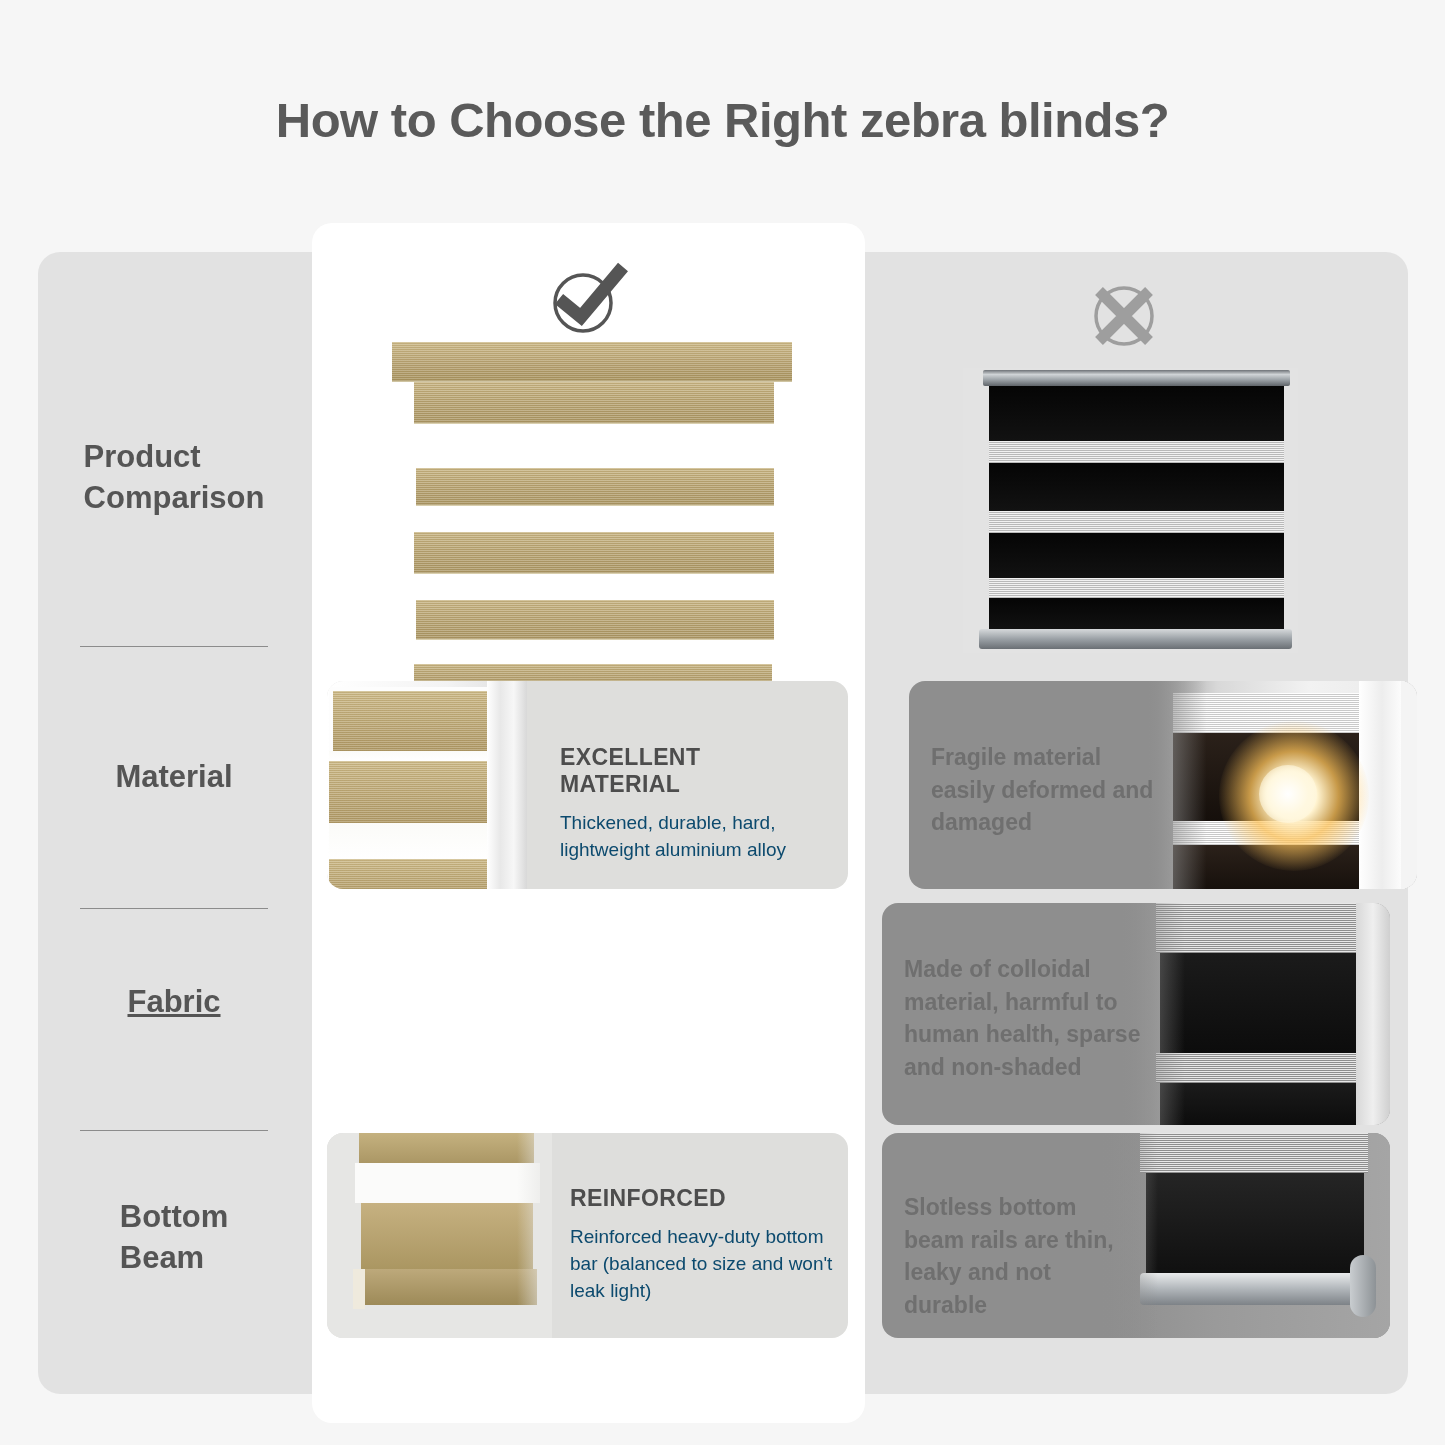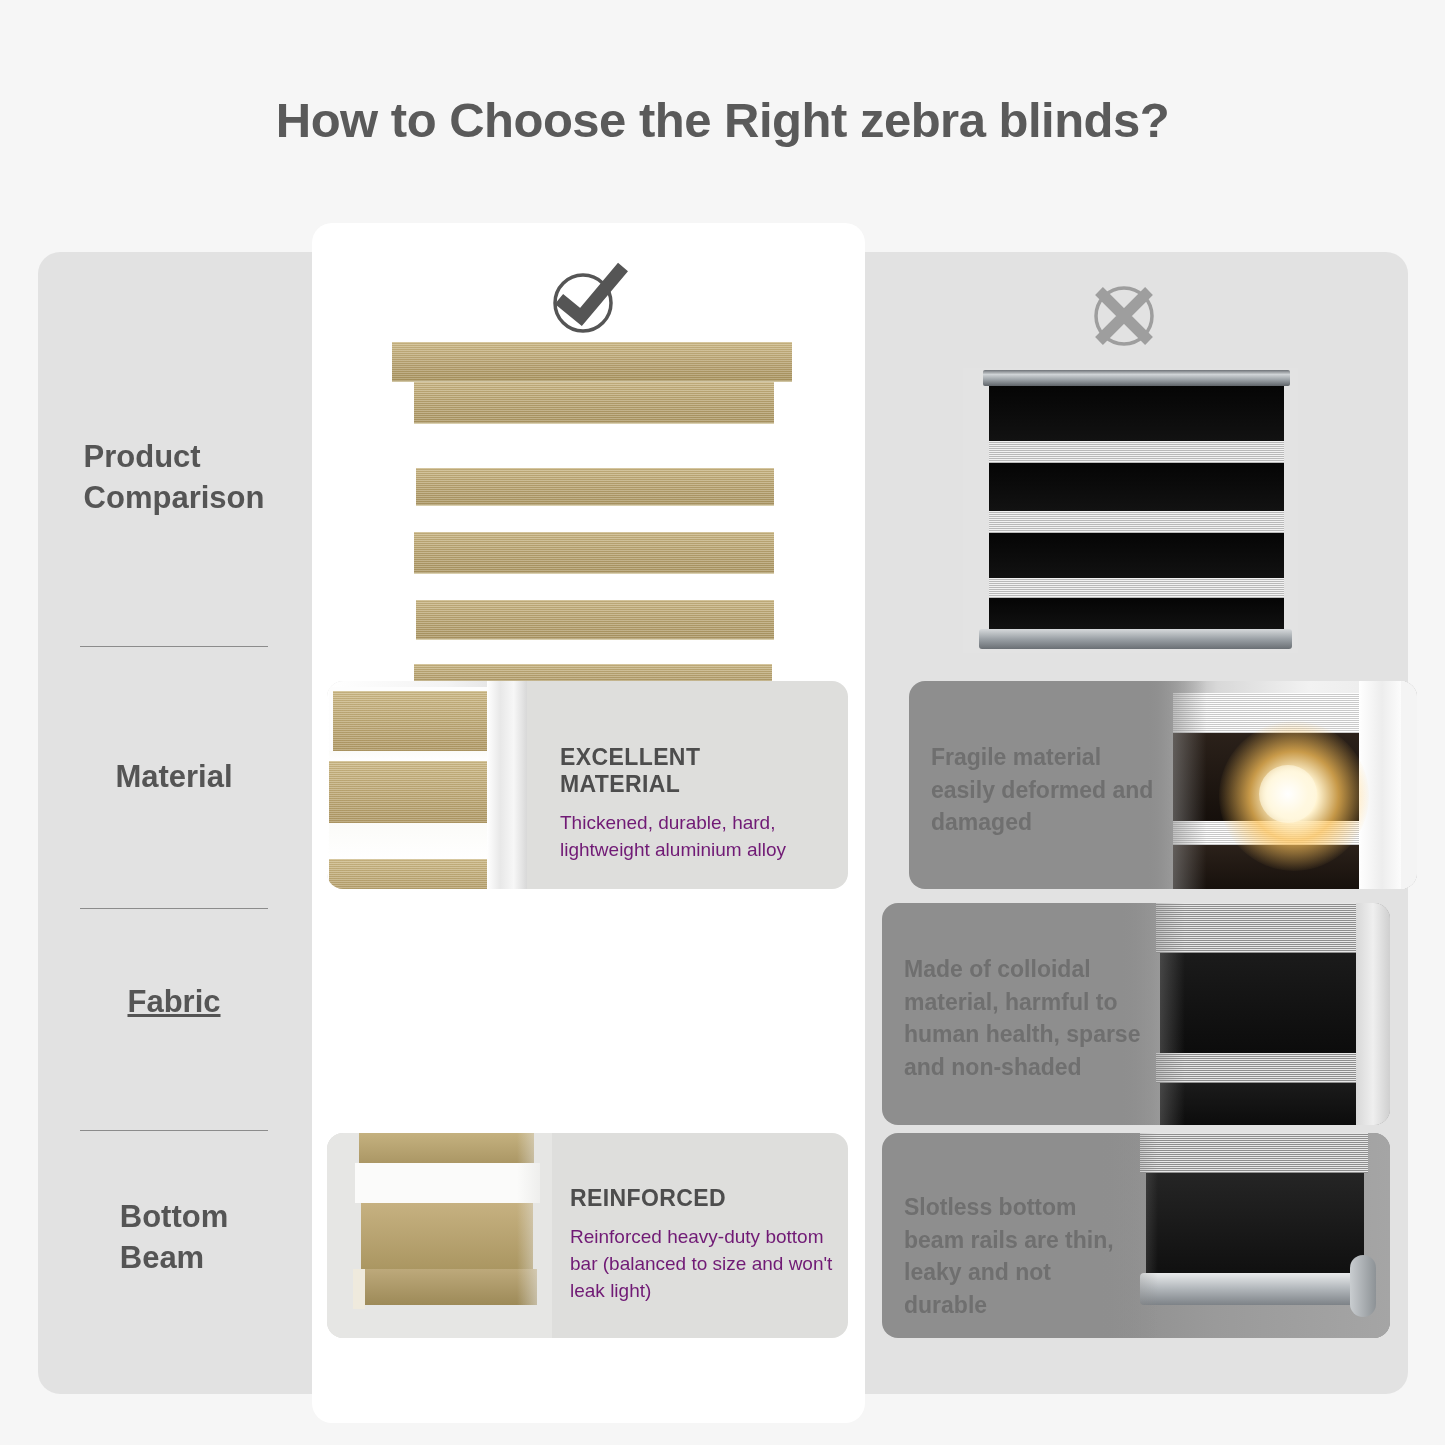--- a/index.html
+++ b/index.html
@@ -123,21 +123,21 @@
   }
   .feat-good { background: #dededc; }
   .feat-bad  { background: #8e8e8e; }
 
   .feat-text-good { position: absolute; }
   .feat-head {
     font-size: 23px; font-weight: bold; color: #4d4d4d;
     letter-spacing: 0.4px; margin-bottom: 12px;
   }
   .feat-body {
-    font-size: 19px; color: #701a75; line-height: 1.42;
+    font-size: 19px; color: #0c4a6e; line-height: 1.42;
   }
   .feat-text-bad {
     position: absolute;
     font-size: 23px; font-weight: bold; color: #6f6f6f;
     line-height: 1.42;
   }
 
   
   .win-wrap { position: absolute; top: 0; bottom: 0; overflow: hidden; }
   .win-frame {

